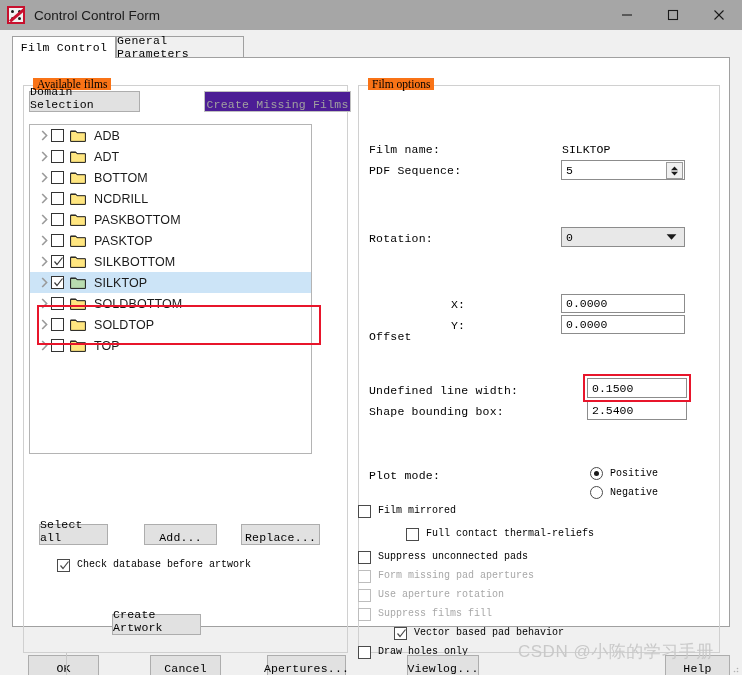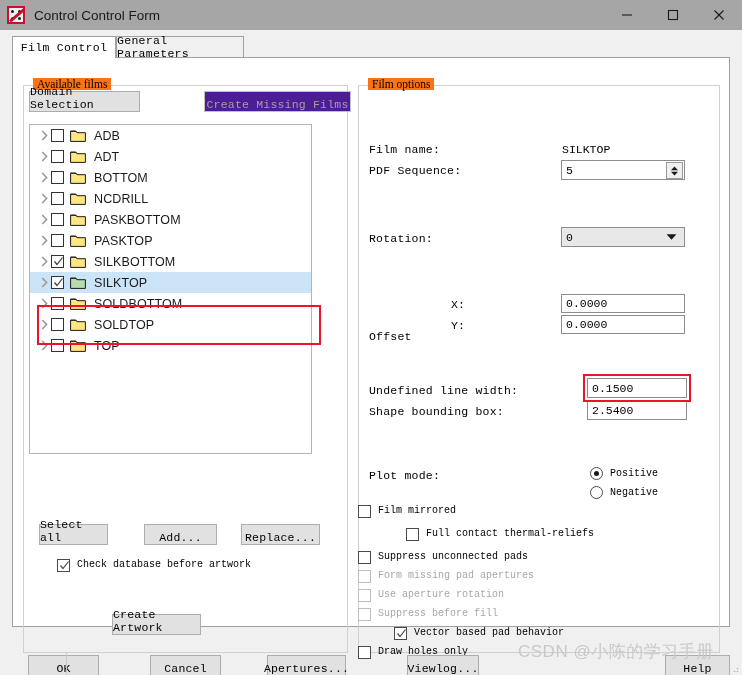--- a/index.html
+++ b/index.html
@@ -689,21 +689,21 @@
         <div class="chk-row opt-4 disabled">
           <span class="cb"></span>
           <span>Form missing pad apertures</span>
         </div>
         <div class="chk-row opt-5 disabled">
           <span class="cb"></span>
           <span>Use aperture rotation</span>
         </div>
         <div class="chk-row opt-6 disabled">
           <span class="cb"></span>
-          <span>Suppress before fill</span>
+          <span>Suppress films fill</span>
         </div>
         <div class="chk-row opt-7">
           <span class="cb">
             <svg class="tick" viewBox="0 0 11 11">
               <polyline points="1.5,5.5 4,8.5 9.5,1.5" fill="none" stroke="#4a4a4a" stroke-width="1.2"></polyline>
             </svg>
           </span>
           <span>Vector based pad behavior</span>
         </div>
         <div class="chk-row opt-8">

